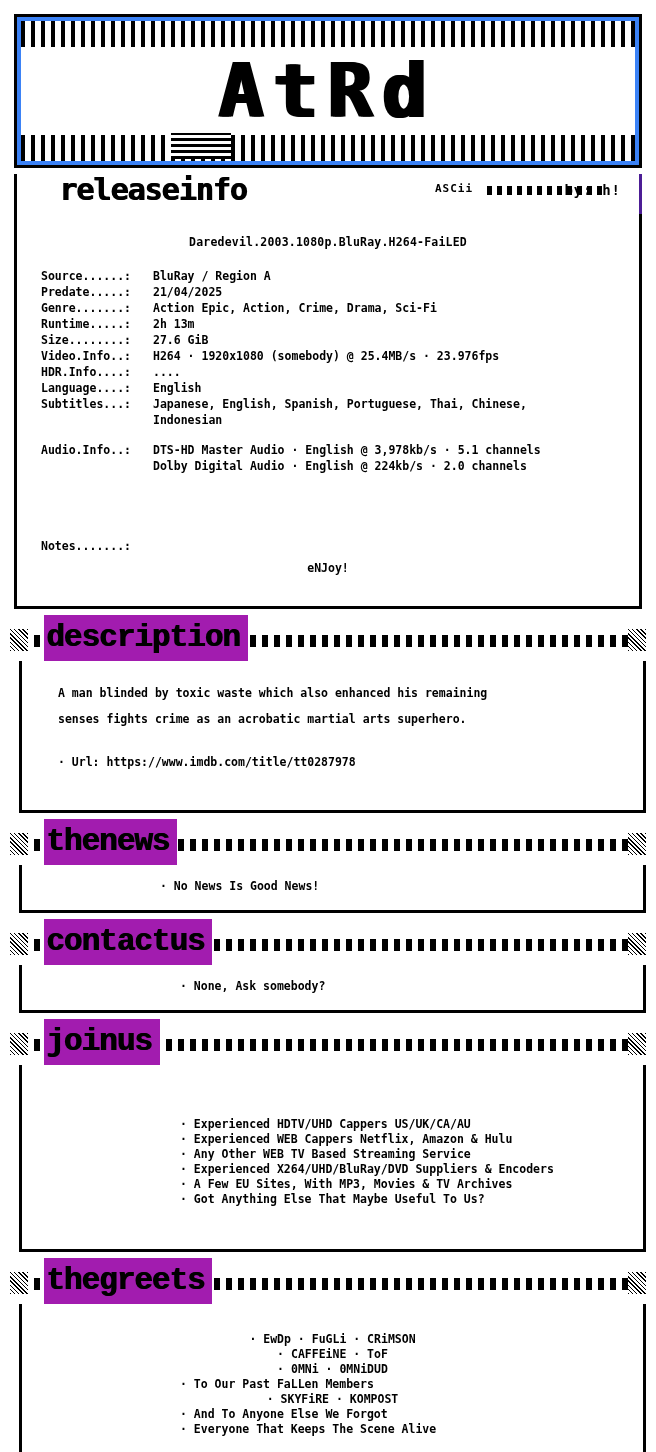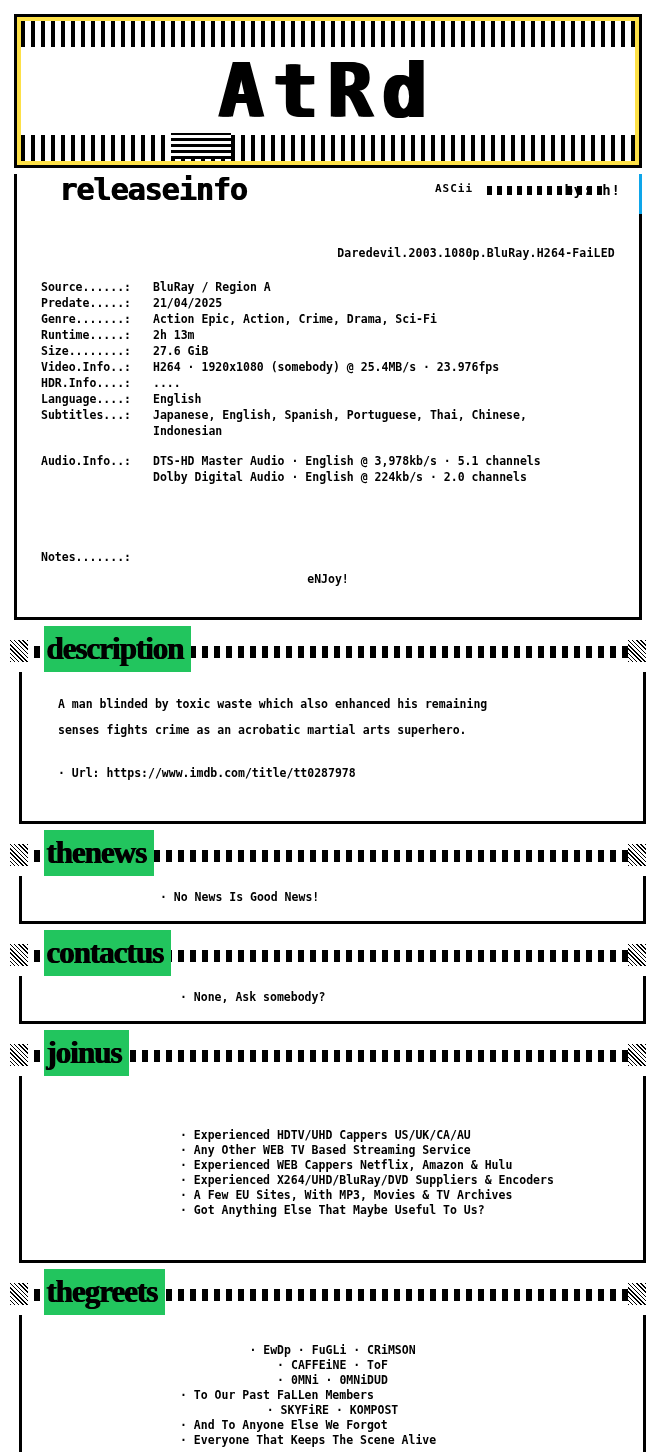--- a/index.html
+++ b/index.html
@@ -14,21 +14,21 @@
     min-height:1452px;
     box-sizing:border-box;
     padding:0;
   }
 
   
   .logo-wrap{
     margin:14px 14px 0 14px;
     border:3px solid #000;
     padding:4px;
-    background:#fde047;
+    background:#3b82f6;
   }
   .logo-inner{
     position:relative;
     height:140px;
     overflow:hidden;
     background:
       repeating-linear-gradient(90deg,#000 0 4px,#fff 4px 10px);
   }
   .logo-inner:before{
     content:"";
@@ -70,24 +70,24 @@
     left:0;right:0;top:20px;height:12px;
     background:repeating-linear-gradient(90deg,#000 0 6px,#fff 6px 12px);
   }
   .sec-head .title{
     position:absolute;
     left:34px;top:0;
     font-size:31px;
     font-weight:bold;
     letter-spacing:-1px;
     line-height:46px;
-    background:#22c55e;
+    background:#a21caf;
     padding:0 8px 0 2px;
     color:#000;
-    font-family:Liberation Serif, serif;
+    font-family:Liberation Mono, monospace;
     text-shadow:1px 0 #000;
   }
   .sec-head .corner-l,.sec-head .corner-r{
     position:absolute;top:14px;width:18px;height:22px;
     background:repeating-linear-gradient(45deg,#000 0 1px,#fff 1px 3px);
   }
   .sec-head .corner-l{left:0;}
   .sec-head .corner-r{right:0;}
 
   .sec-body{
@@ -99,21 +99,21 @@
     line-height:15px;
     margin-left:9px;
   }
 
   
   .nfo-head{
     position:relative;
     margin:6px 14px 0 14px;
     height:40px;
     border-left:3px solid #000;
-    border-right:3px solid #0ea5e9;
+    border-right:3px solid #4c1d95;
   }
   .nfo-head .rtitle{
     position:absolute;left:42px;top:-2px;
     font-size:30px;font-weight:bold;letter-spacing:-1px;
     text-shadow:1px 0 #000;
   }
   .nfo-head .ascii-lbl{
     position:absolute;left:418px;top:8px;
     font-size:11px;font-weight:bold;letter-spacing:1px;
   }
@@ -130,22 +130,22 @@
     margin:0 14px;
     border-left:3px solid #000;
     border-right:3px solid #000;
     border-bottom:3px solid #000;
     padding:16px 24px 20px 24px;
     font-size:11.5px;
     line-height:16px;
     font-weight:bold;
   }
   .rel-name{
-    text-align:right;
-    margin:15px 0 18px 0;
+    text-align:center;
+    margin:4px 0 18px 0;
     font-size:11.5px;
     letter-spacing:0.2px;
   }
   .kv{white-space:pre;}
   .kv .k{display:inline-block;width:112px;}
   .blank{height:14px;}
   .notes{margin-top:64px;}
   .enjoy{text-align:center;margin:6px 0 10px 0;}
 
   
@@ -247,22 +247,22 @@
   <div class="sec">
     <div class="sec-head">
       <div class="bar"></div>
       <div class="corner-l"></div>
       <div class="corner-r"></div>
       <div class="title">joinus</div>
     </div>
     <div class="sec-body">
       <div style="height:38px"></div>
       <div class="bullets ind2">· Experienced HDTV/UHD Cappers US/UK/CA/AU</div>
+      <div class="bullets ind2">· Experienced WEB Cappers Netflix, Amazon &amp; Hulu</div>
       <div class="bullets ind2">· Any Other WEB TV Based Streaming Service</div>
-      <div class="bullets ind2">· Experienced WEB Cappers Netflix, Amazon &amp; Hulu</div>
       <div class="bullets ind2">· Experienced X264/UHD/BluRay/DVD Suppliers &amp; Encoders</div>
       <div class="bullets ind2">· A Few EU Sites, With MP3, Movies &amp; TV Archives</div>
       <div class="bullets ind2">· Got Anything Else That Maybe Useful To Us?</div>
       <div style="height:26px"></div>
     </div>
   </div>
 
   <div class="sec">
     <div class="sec-head">
       <div class="bar"></div>

